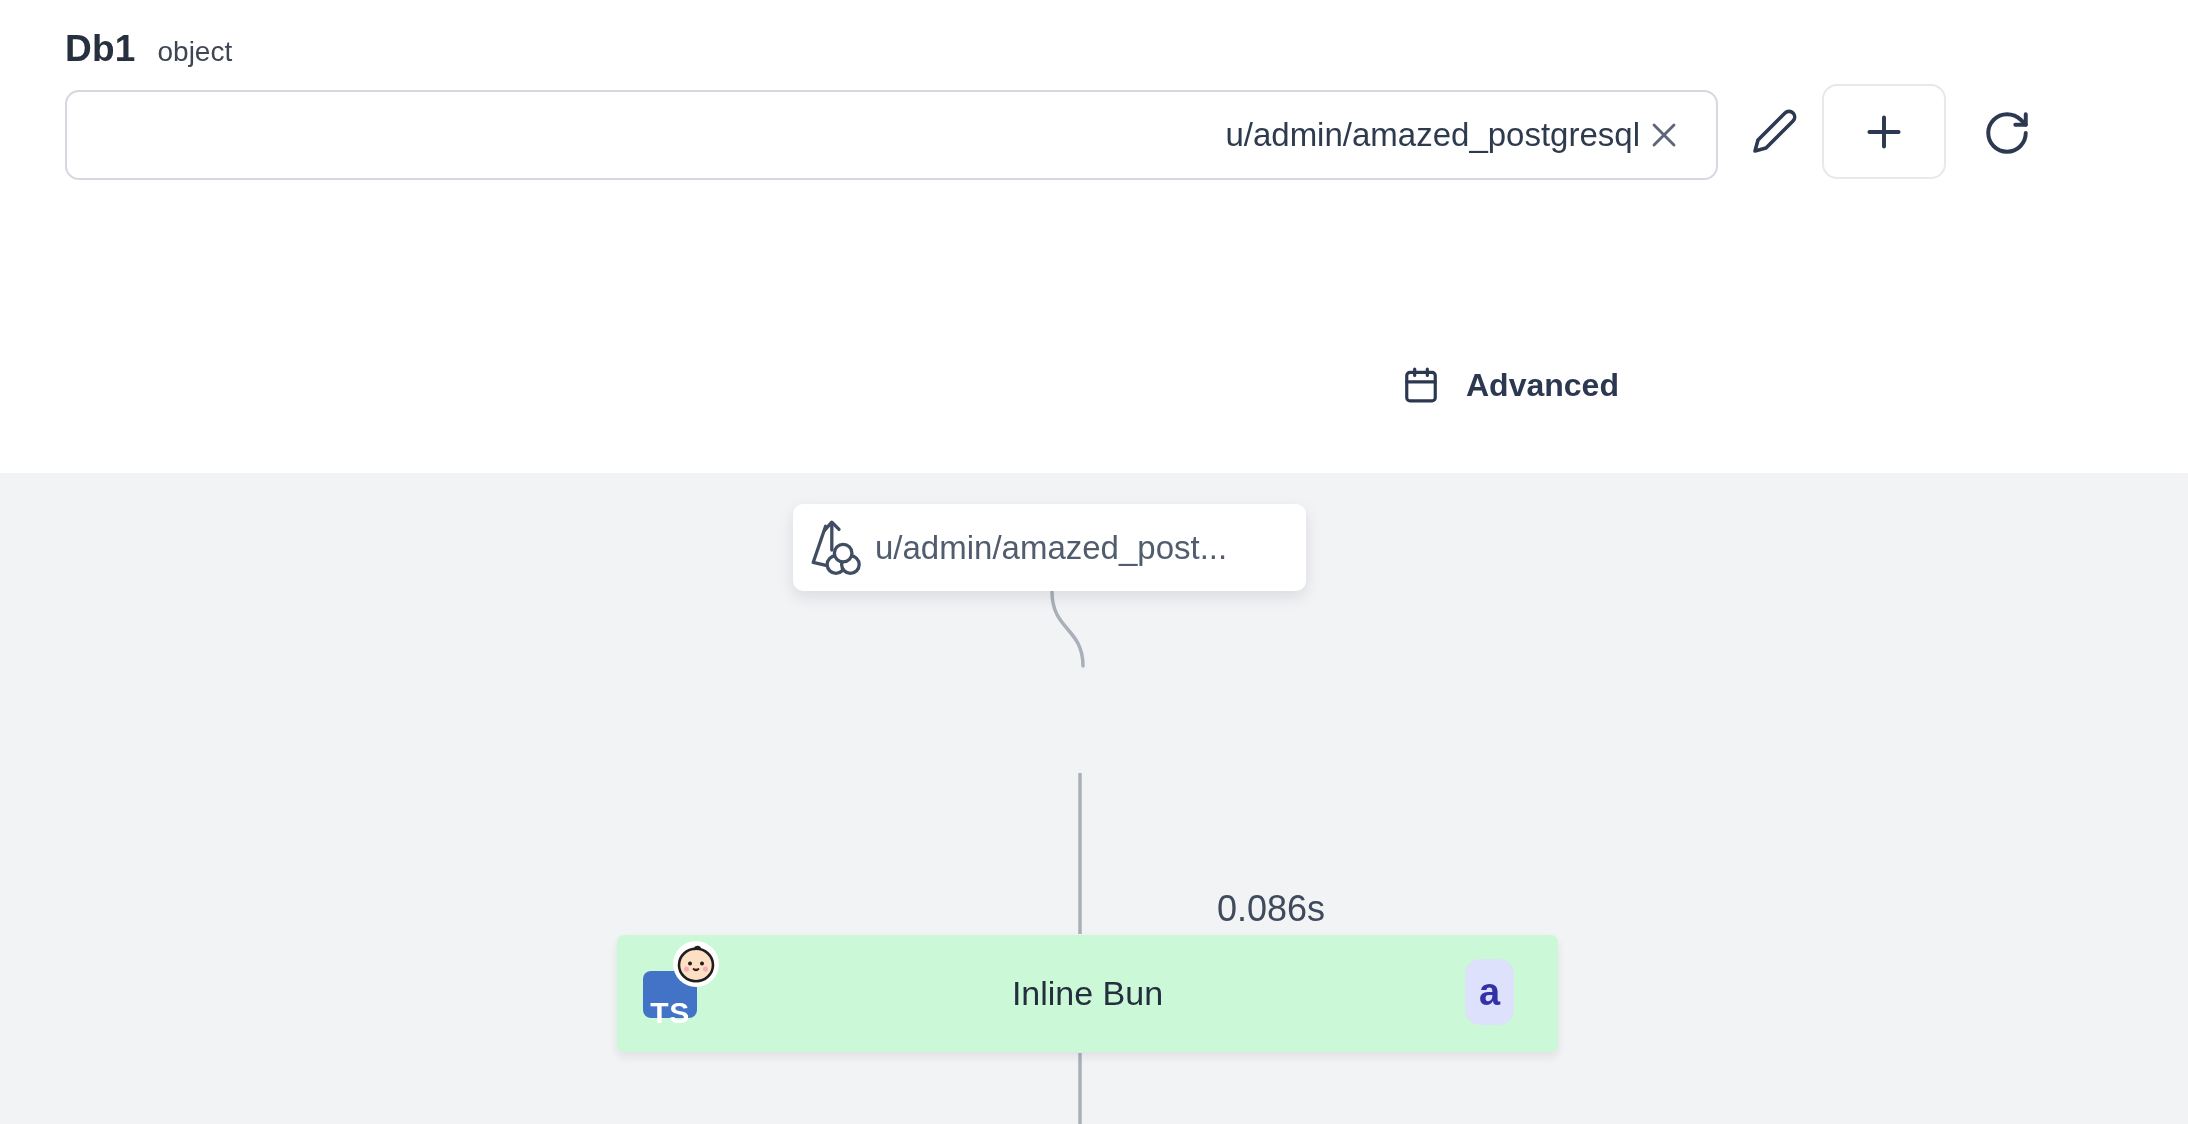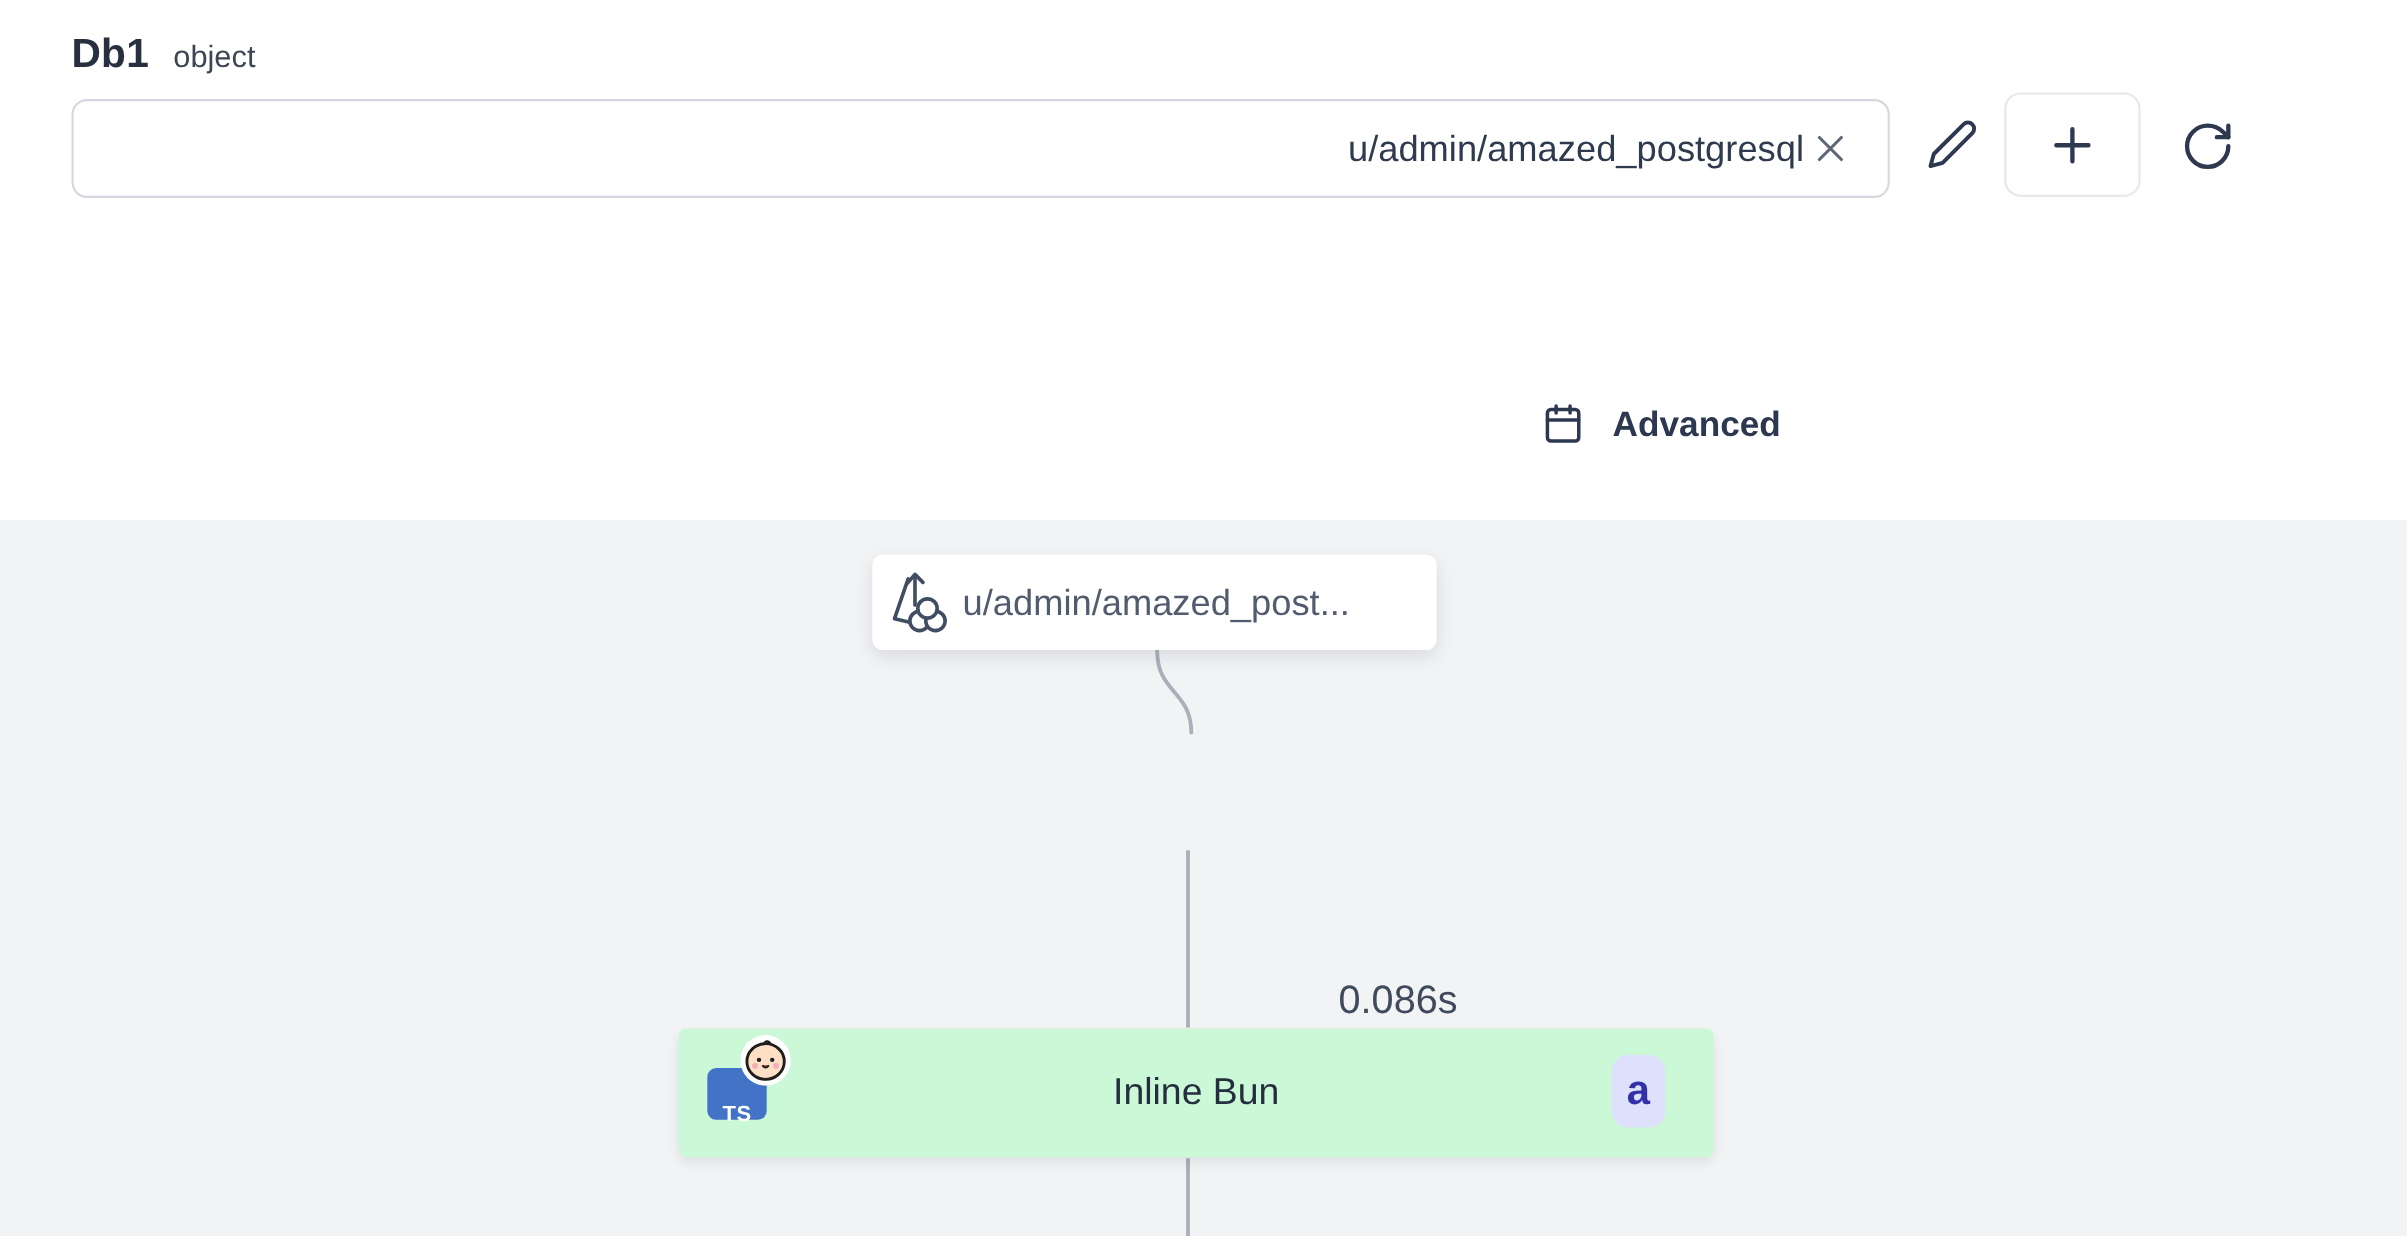--- a/index.html
+++ b/index.html
@@ -50,21 +50,21 @@
   .node { border-radius:7px; display:flex; align-items:center; justify-content:center;
           box-shadow:0 5px 10px rgba(15,23,42,.08); cursor:pointer; }
   .input-node { left:617px; top:665px; width:941px; height:107px; background:var(--input-node-bg,#dbe3ee); }
   .bun-node   { left:617px; top:935px; width:941px; height:117px; background:var(--bun-node-bg,#cbf8d7); }
   .node-label { font-size:34px; color:#242e3e; }
 
   .duration { top:888px; right:643px; font-size:36px; color:#3f4a5c; }
 
   .ts-badge { position:absolute; left:26px; top:36px; width:54px; height:47px; border-radius:8px;
               background:var(--ts-badge-bg,#4273c6); display:flex; align-items:center; justify-content:center; }
-  .ts-text { color:#fff; font-size:20px; font-weight:700; letter-spacing:.5px; padding-top:3px;margin-top:34px; }
+  .ts-text { color:#fff; font-size:30px; font-weight:700; letter-spacing:.5px; padding-top:3px;margin-top:34px; }
   .baby-badge { position:absolute; left:56px; top:6px; width:46px; height:46px; }
   .id-badge { position:absolute; right:44px; top:24px; width:49px; height:66px; border-radius:15px;
               background:var(--id-badge-bg,#dee1fb); color:var(--id-badge-text,#3331a8);
               display:flex; align-items:center; justify-content:center;
               font-size:38px; font-weight:700; }
   svg { display:block; }
 </style>
 </head>
 <body>
 

